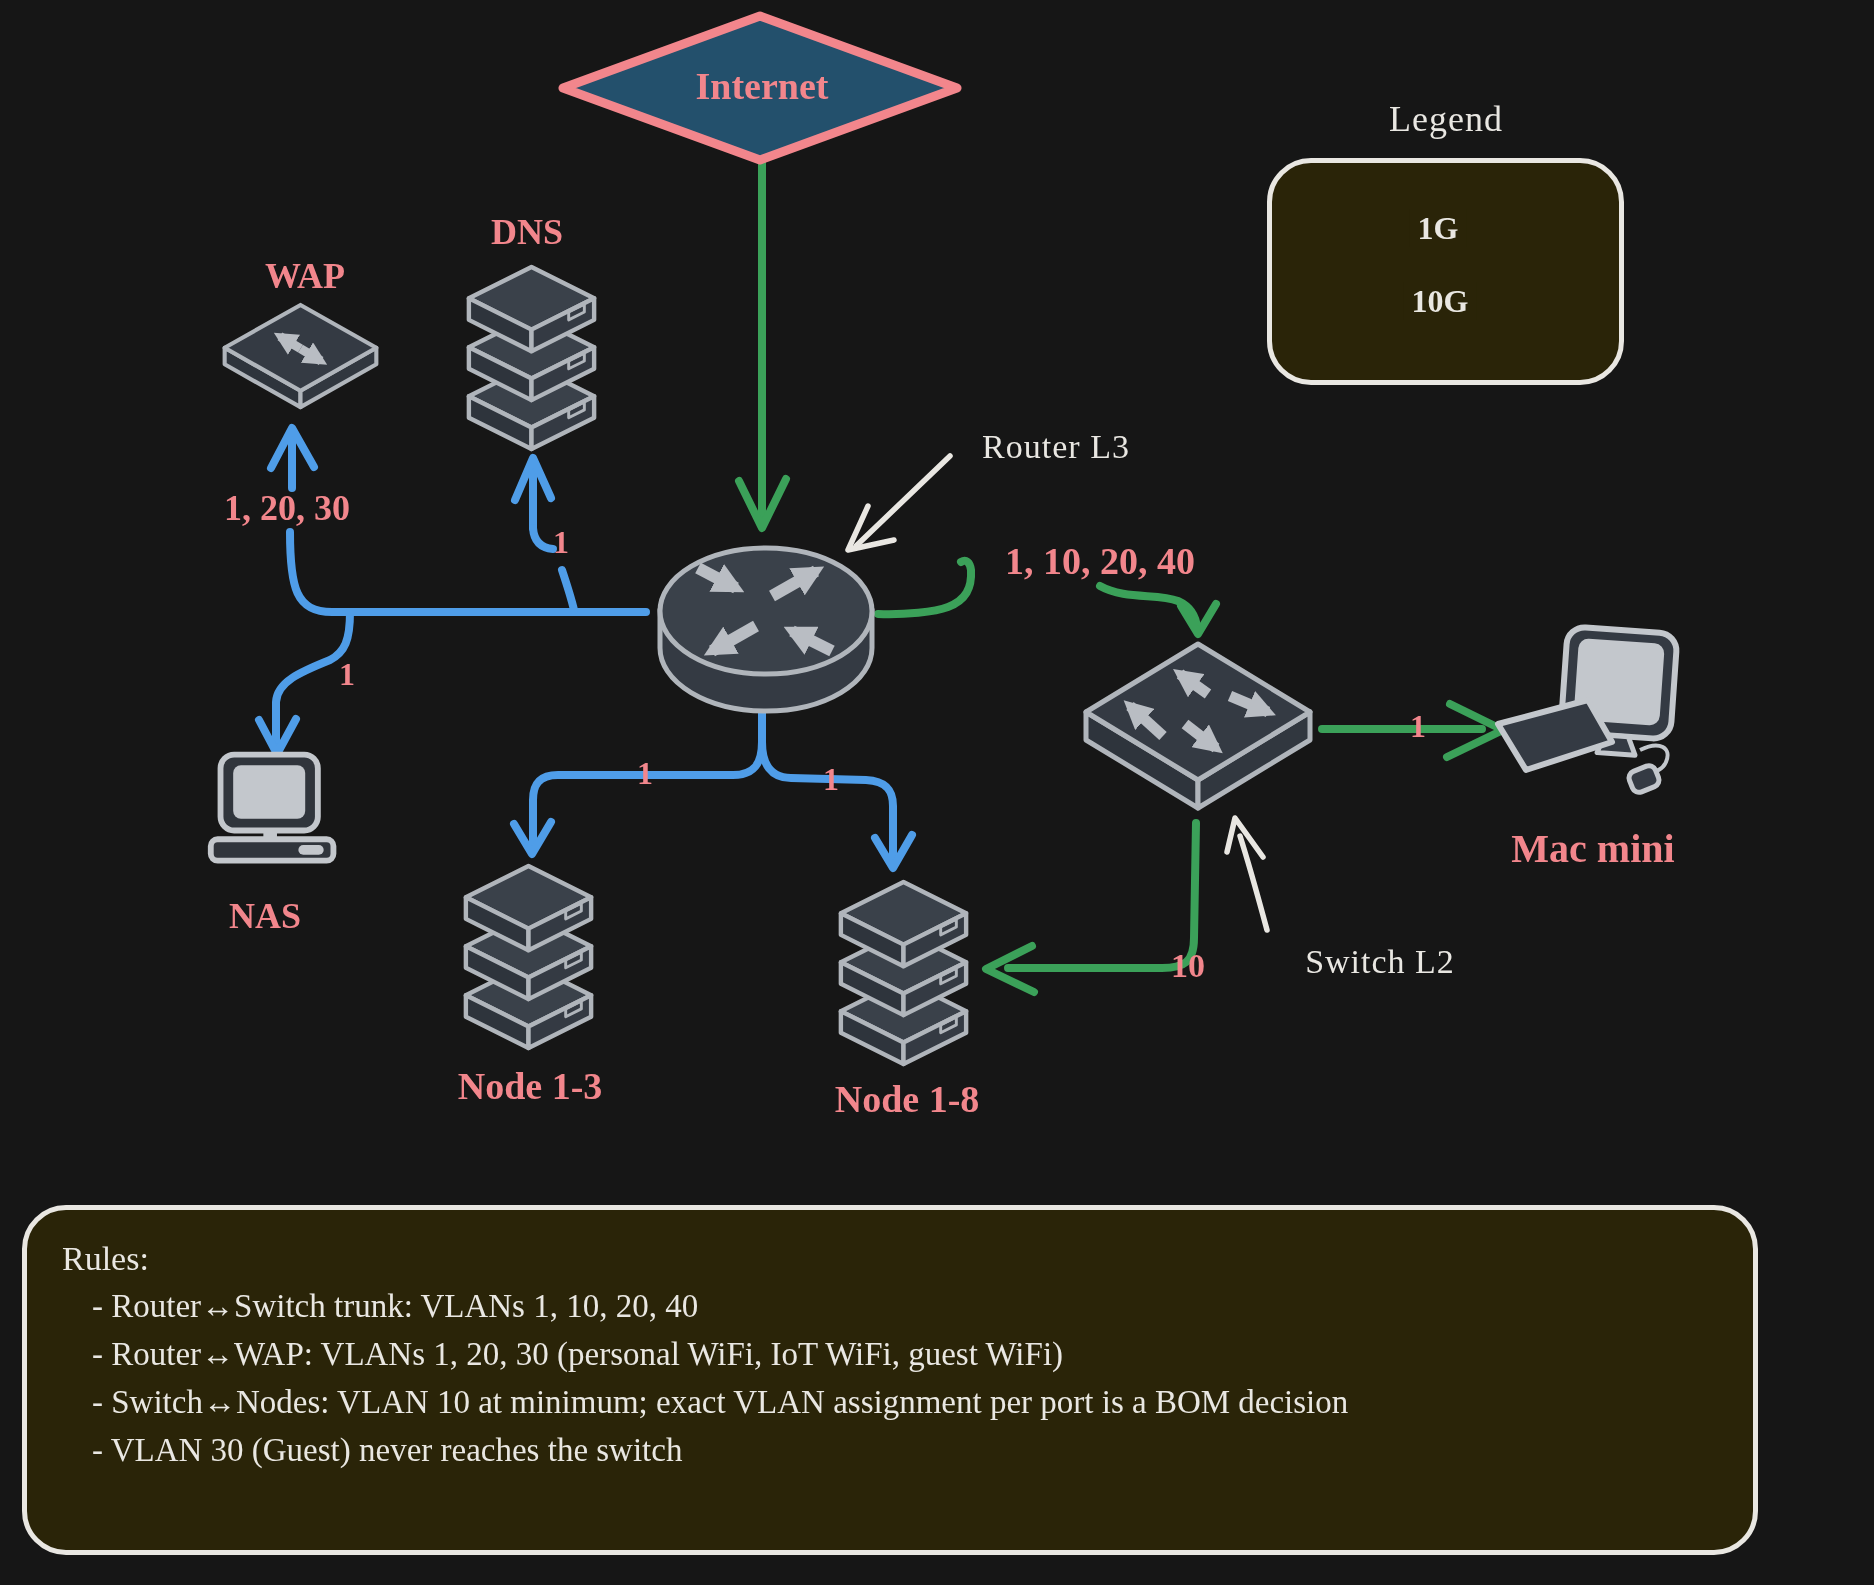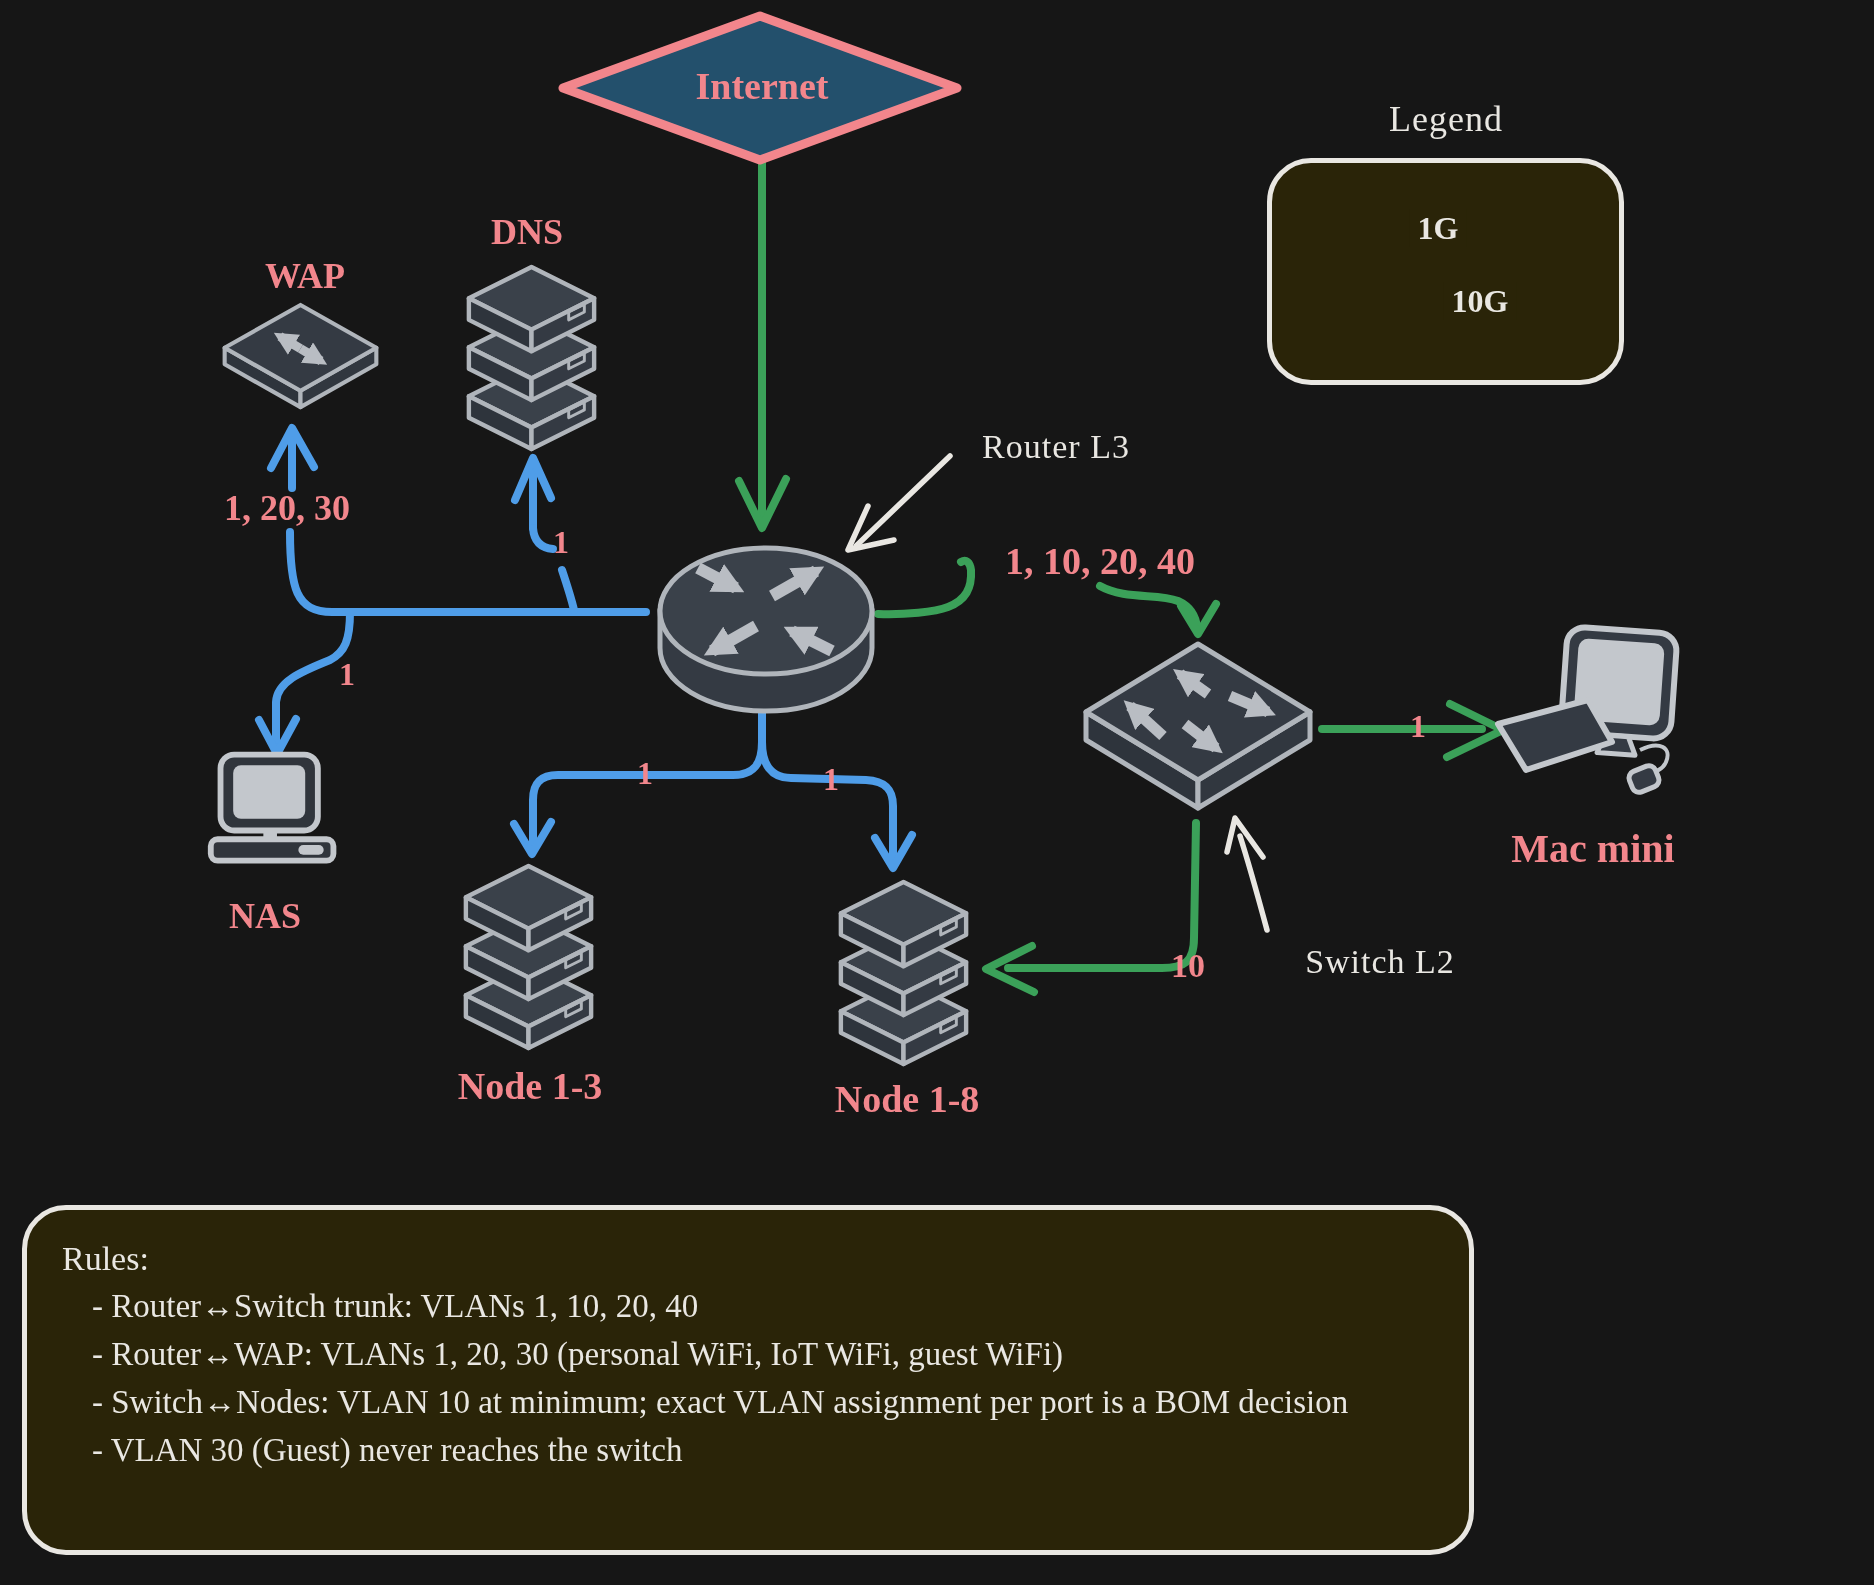--- a/index.html
+++ b/index.html
@@ -14,21 +14,21 @@
   svg{display:block;overflow:visible;}
   .wires{position:absolute;left:0;top:0;pointer-events:none;}
   .lbl{position:absolute;transform:translate(-50%,-50%);white-space:nowrap;font-weight:bold;}
   .salmon{color:var(--salmon);}
   .white{color:var(--ink);font-weight:normal;}
   .fs32{font-size:32px;} .fs34{font-size:34px;} .fs36{font-size:36px;} .fs38{font-size:38px;}
   .legend-box{position:absolute;left:1267px;top:158px;width:357px;height:227px;
     background:var(--panel_bg);border:5px solid var(--panel_border);border-radius:44px;box-sizing:border-box;}
   .legend-tag{position:absolute;transform:translate(-50%,-50%);background:var(--panel_bg);
     padding:0 8px;color:var(--ink);font-size:32px;font-weight:600;}
-  .rules{position:absolute;left:22px;top:1205px;width:1452px;height:350px;box-sizing:border-box;
+  .rules{position:absolute;left:22px;top:1205px;width:1736px;height:350px;box-sizing:border-box;
     background:var(--panel_bg);border:5px solid var(--panel_border);border-radius:44px;
     padding:26px 30px 0 35px;color:var(--ink);}
   .rules-title{font-size:34px;line-height:46px;}
   .rules-item{font-size:33px;line-height:48px;padding-left:30px;white-space:nowrap;}
 </style>
 </head>
 <body>
 
 <div class="stage">
 
@@ -225,21 +225,21 @@
   <div class="lbl salmon fs32" style="left:347px;top:674px;">1</div>
   <div class="lbl salmon fs32" style="left:645px;top:773px;">1</div>
   <div class="lbl salmon fs32" style="left:831px;top:779px;">1</div>
   <div class="lbl salmon fs38" style="left:1100px;top:561px;">1, 10, 20, 40</div>
   <div class="lbl salmon fs32" style="left:1418px;top:726px;">1</div>
   <div class="lbl salmon fs34" style="left:1188px;top:966px;">10</div>
 
   <div class="lbl white fs36" style="left:1446px;top:119px;letter-spacing:1px;">Legend</div>
   <div class="legend-box"></div>
   <div class="legend-tag" style="left:1438px;top:228px;">1G</div>
-  <div class="legend-tag" style="left:1480px;top:301px;">10G</div>
+  <div class="legend-tag" style="left:1440px;top:301px;">10G</div>
 
   <div class="rules">
     <div class="rules-title">Rules:</div>
     <div class="rules-item">- Router↔Switch trunk: VLANs 1, 10, 20, 40</div>
     <div class="rules-item">- Router↔WAP: VLANs 1, 20, 30 (personal WiFi, IoT WiFi, guest WiFi)</div>
     <div class="rules-item">- Switch↔Nodes: VLAN 10 at minimum; exact VLAN assignment per port is a BOM decision</div>
     <div class="rules-item">- VLAN 30 (Guest) never reaches the switch</div>
   </div>
 
 </div>

